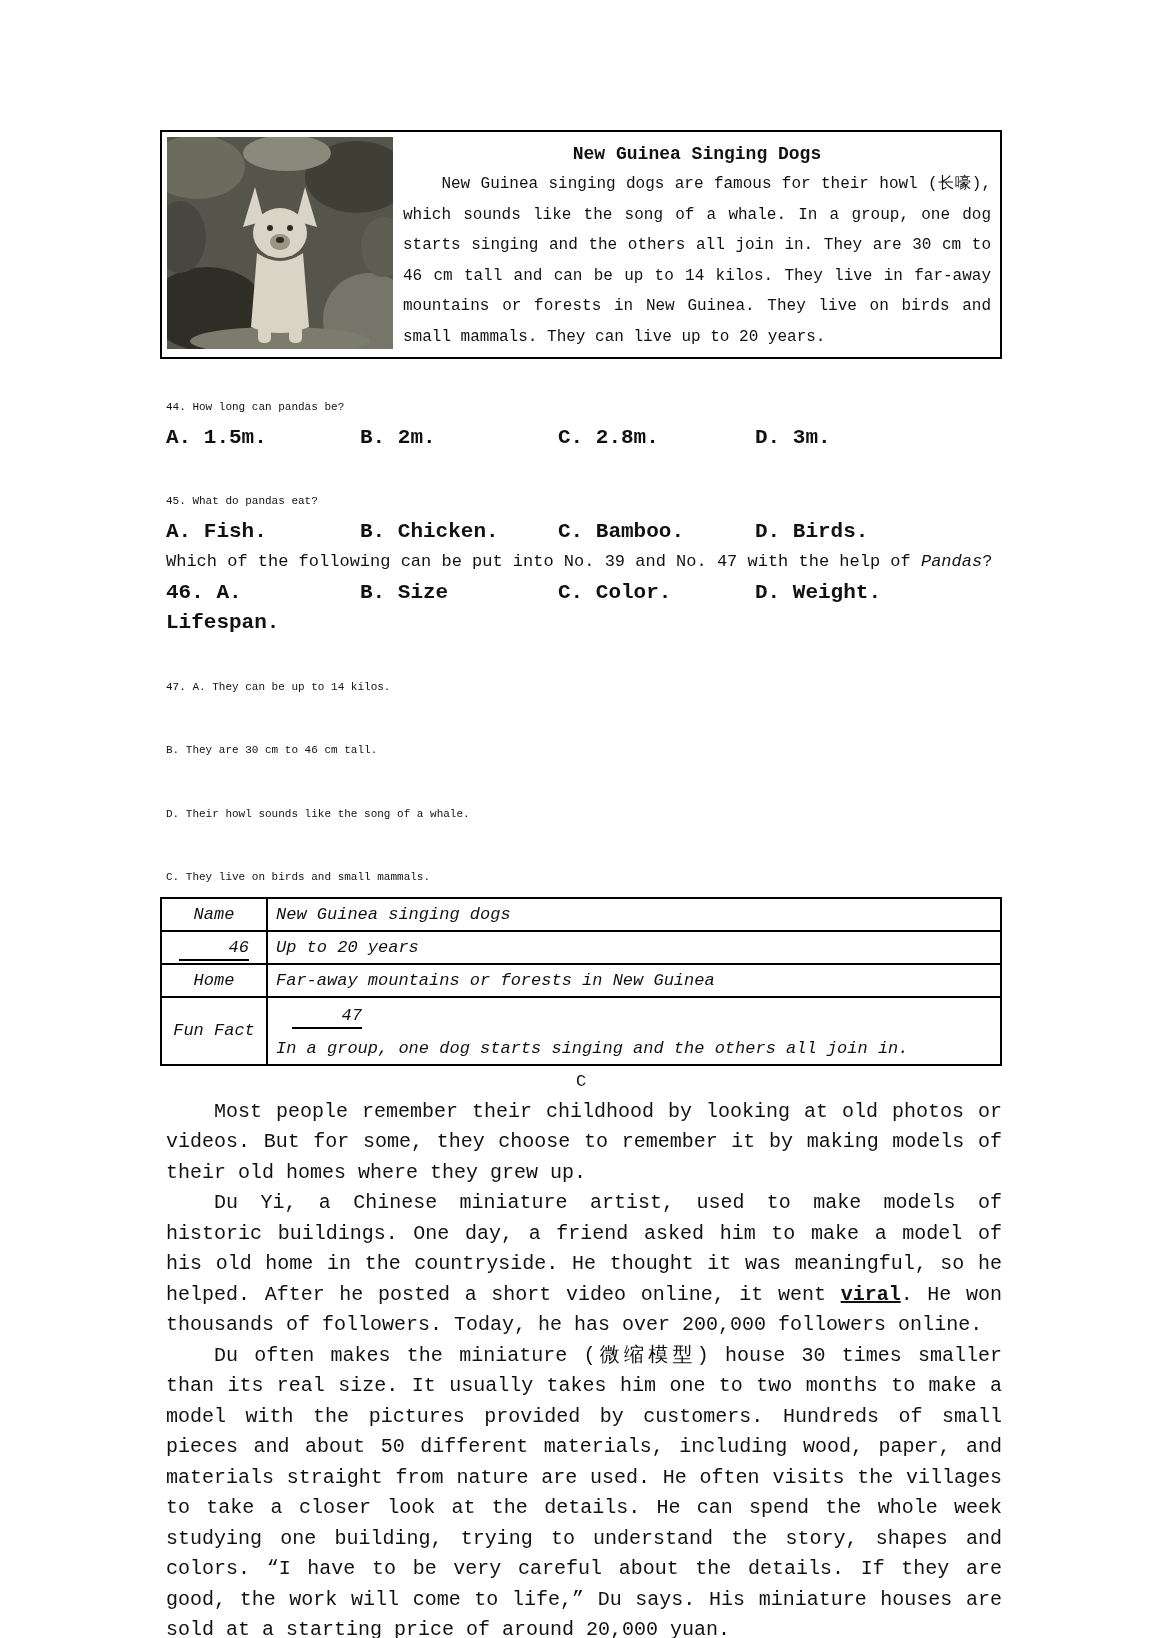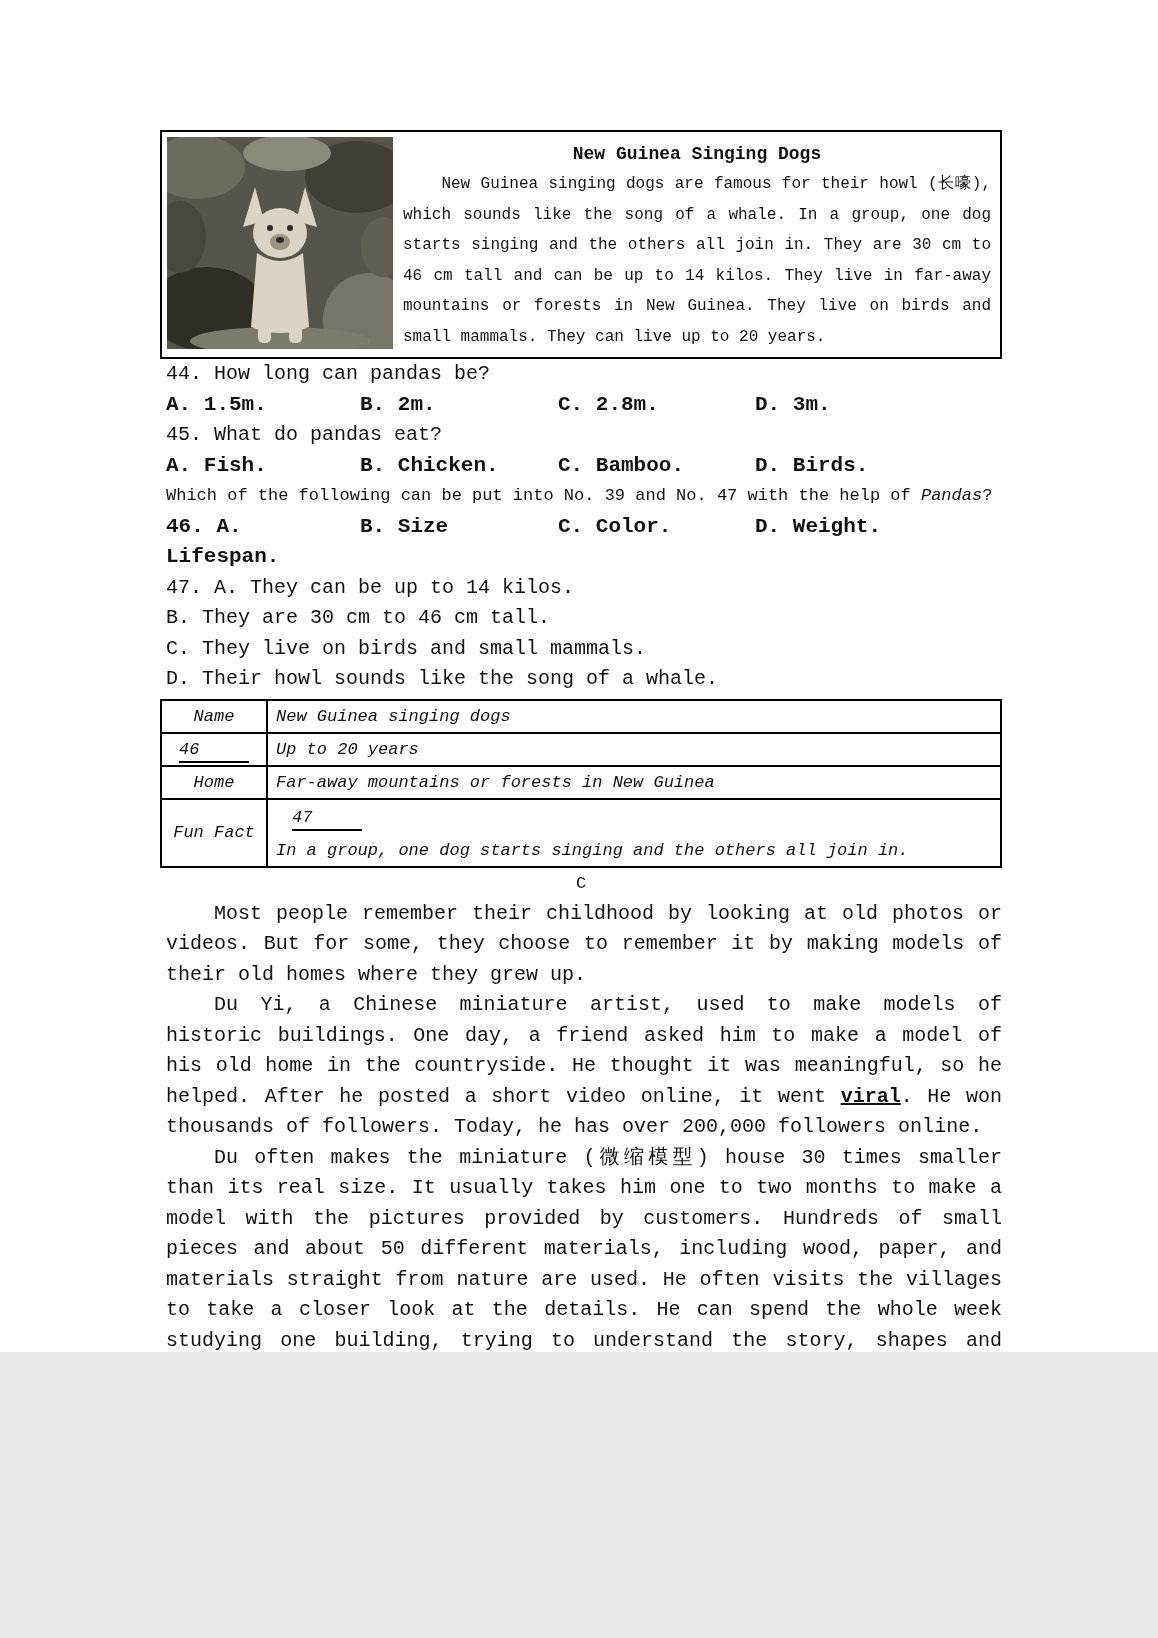--- a/index.html
+++ b/index.html
@@ -1,20 +1,20 @@
 <!DOCTYPE html>
 <html><head>
 <meta charset="utf-8">
 <style>
   * { box-sizing: border-box; margin: 0; padding: 0; }
   html, body { background: #e8e8e8; }
   .page {
     position: relative;
     width: 1158px;
-    height: 1352px;
+    height: 1638px;
     margin: 0 auto;
     background: #ffffff;
     font-family: "Liberation Mono", "DejaVu Sans Mono", monospace;
     color: #111111;
     overflow: hidden;
   }
   .content {
     position: absolute;
     left: 160px;
     top: 130px;
@@ -43,23 +43,24 @@
   }
   .box-body {
     font-size: 16px;
     line-height: 30.5px;
     text-align: justify;
     text-indent: 4ch;
   }
   
   .qblock { padding-left: 6px; }
   .qline {
-    font-size: 20px;
+    font-size: 11px;
     line-height: 30.5px;
     white-space: nowrap;
+    margin-top: 33px;
   }
   .opts {
     display: flex;
     font-size: 21px;
     line-height: 30.5px;
     font-weight: bold;
   }
   .opts .c1 { width: 194px; }
   .opts .c2 { width: 198px; }
   .opts .c3 { width: 197px; }
@@ -86,21 +87,21 @@
     font-style: italic;
   }
   td.label-cell {
     width: 106px;
     text-align: center;
     padding: 1px 2px;
   }
   .blank {
     display: inline-block;
     min-width: 70px;
-    text-align: left;
+    text-align: right;
     border-bottom: 2px solid #000;
     line-height: 22px;
   }
   .funfact-blank-line { margin: 2px 0 4px 16px; }
   
   .section-letter {
     text-align: center;
     font-size: 17px;
     line-height: 31px;
   }
@@ -172,22 +173,22 @@
 
       <div class="opts">
         <span class="c1">46. A. Lifespan.</span>
         <span class="c2">B. Size</span>
         <span class="c3">C. Color.</span>
         <span class="c4">D. Weight.</span>
       </div>
 
       <div class="qline">47. A. They can be up to 14 kilos.</div>
       <div class="qline">B. They are 30 cm to 46 cm tall.</div>
+      <div class="qline">D. Their howl sounds like the song of a whale.</div>
       <div class="qline">C. They live on birds and small mammals.</div>
-      <div class="qline">D. Their howl sounds like the song of a whale.</div>
     </div>
 
     <table class="fact-table">
       <tbody>
         <tr>
           <td class="label-cell">Name</td>
           <td>New Guinea singing dogs</td>
         </tr>
         <tr>
           <td class="label-cell"><span class="blank">46</span></td>

